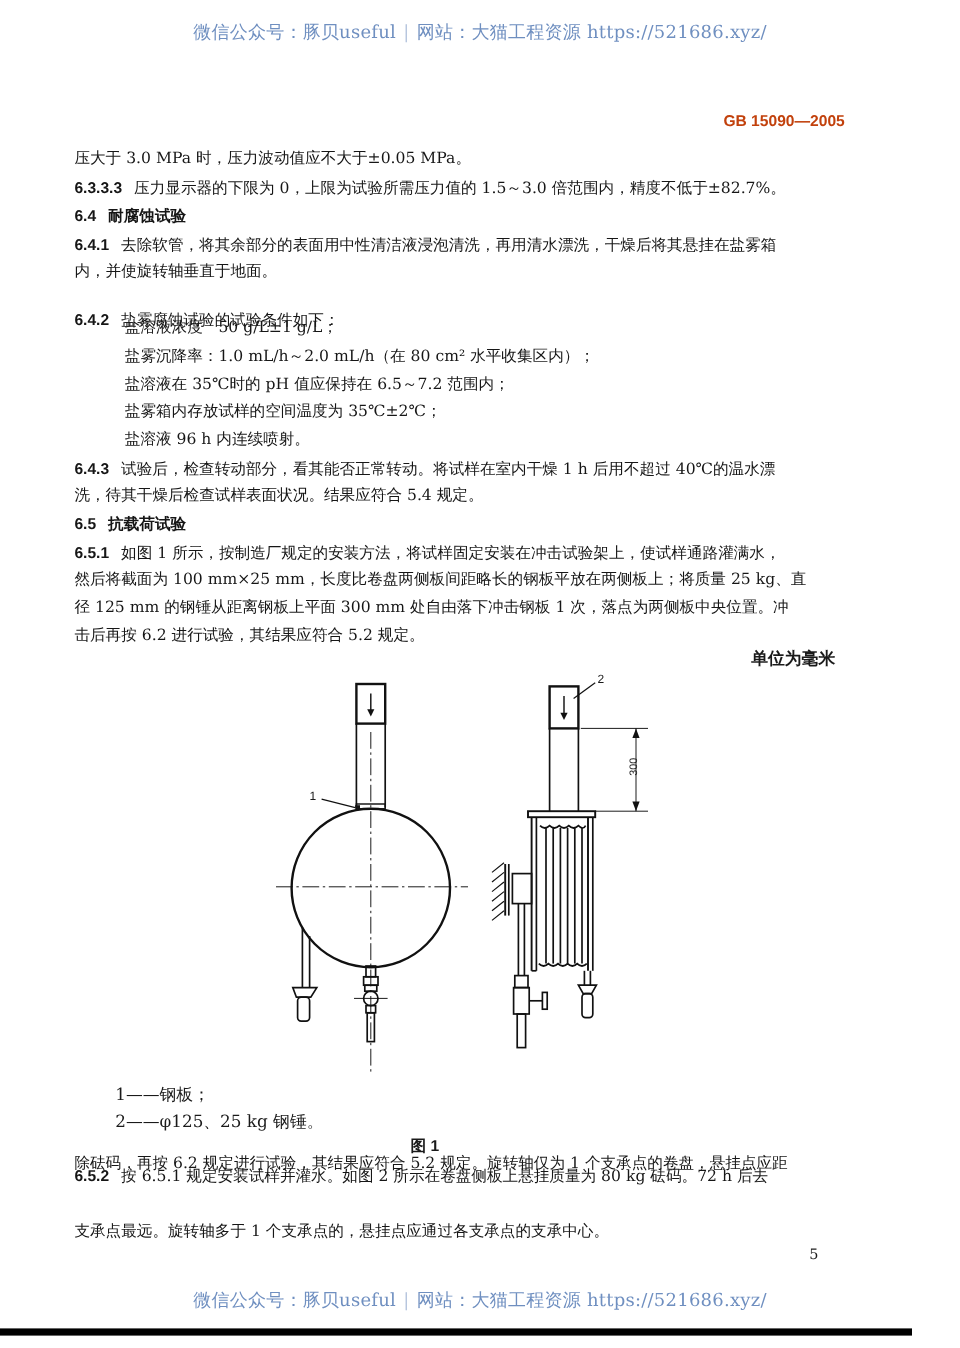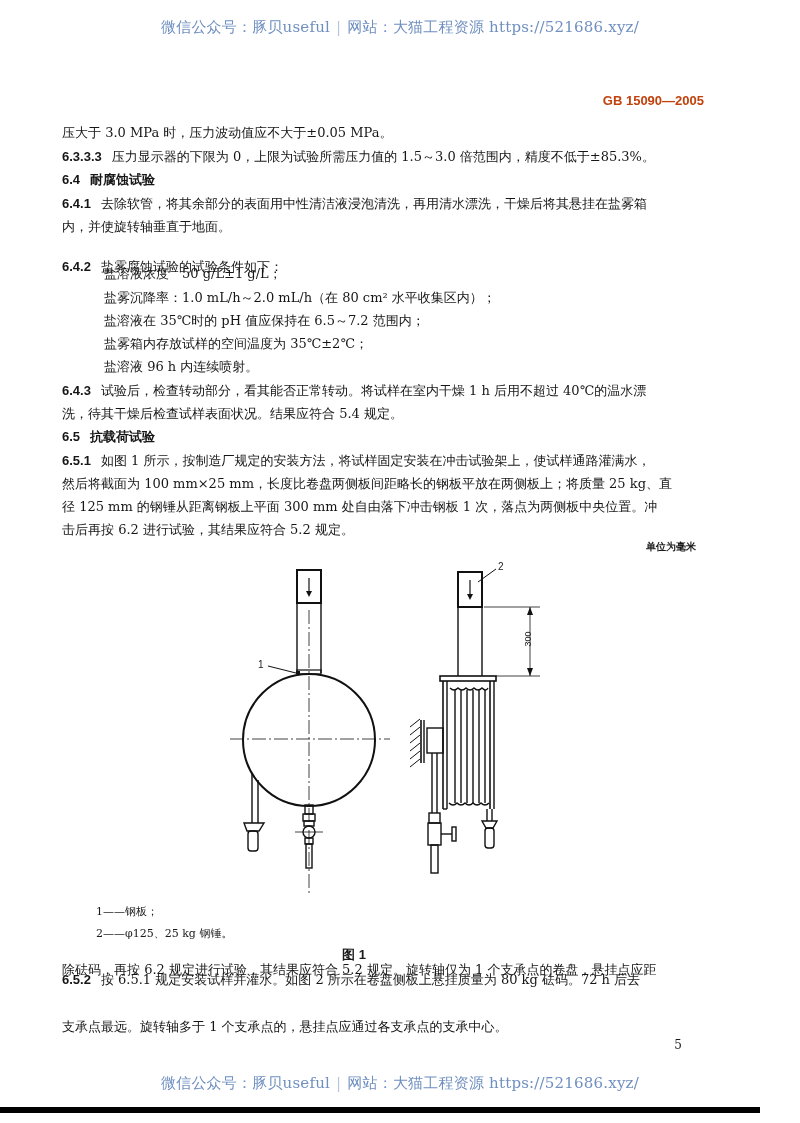--- a/index.html
+++ b/index.html
@@ -16,40 +16,40 @@
   .std-code {
     position: absolute; right: 96px; top: 93px;
     font-family: "Liberation Sans", "DejaVu Sans", sans-serif; font-weight: bold; font-size: 13px; color: #c2410c;
   }
   .line {
     position: absolute; left: 62px; font-size: 13px; line-height: 18px; white-space: nowrap; color: #161616;
   }
   .line.indent { left: 104px; }
   .num { font-family: "Liberation Sans", "DejaVu Sans", sans-serif; font-weight: bold; margin-right: 10px; }
   .heading { font-weight: bold; }
-  .unit-note { position: absolute; right: 104px; top: 540px; font-size: 10px; font-weight: bold; }
-  .legend { position: absolute; left: 96px; font-size: 11px; }
+  .unit-note { position: absolute; right: 104px; top: 540px; font-size: 14px; font-weight: bold; }
+  .legend { position: absolute; left: 96px; font-size: 14px; }
   .fig-caption { position: absolute; left: 0; width: 708px; text-align: center; top: 946px; font-size: 13px; font-weight: bold; font-family: "Liberation Sans", "DejaVu Sans", sans-serif; }
   .page-num { position: absolute; right: 118px; top: 1038px; font-size: 12px; }
   .bottom-rule { position: absolute; left: 0; top: 1107px; width: 760px; height: 6px; background: #000; }
   svg.figure { position: absolute; left: 200px; top: 555px; }
 </style>
 </head>
 <body>
 
 <div class="watermark" style="top:18px;">
   <span>微信公众号：豚贝useful</span><span class="sep">|</span><span>网站：大猫工程资源 https://521686.xyz/</span>
 </div>
 
 <div class="std-code">GB 15090—2005</div>
 
 <div class="line" style="top:124px;">压大于 3.0 MPa 时，压力波动值应不大于±0.05 MPa。</div>
 
 <div class="line" style="top:148px;">
-  <span class="num">6.3.3.3</span><span>压力显示器的下限为 0，上限为试验所需压力值的 1.5～3.0 倍范围内，精度不低于±85.3%。</span>
+  <span class="num">6.3.3.3</span><span>压力显示器的下限为 0，上限为试验所需压力值的 1.5～3.0 倍范围内，精度不低于±82.7%。</span>
 </div>
 
 <div class="line heading" style="top:171px;">
   <span class="num">6.4</span><span>耐腐蚀试验</span>
 </div>
 
 <div class="line" style="top:195px;">
   <span class="num">6.4.1</span><span>去除软管，将其余部分的表面用中性清洁液浸泡清洗，再用清水漂洗，干燥后将其悬挂在盐雾箱</span>
 </div>
 <div class="line" style="top:218px;">内，并使旋转轴垂直于地面。</div>

